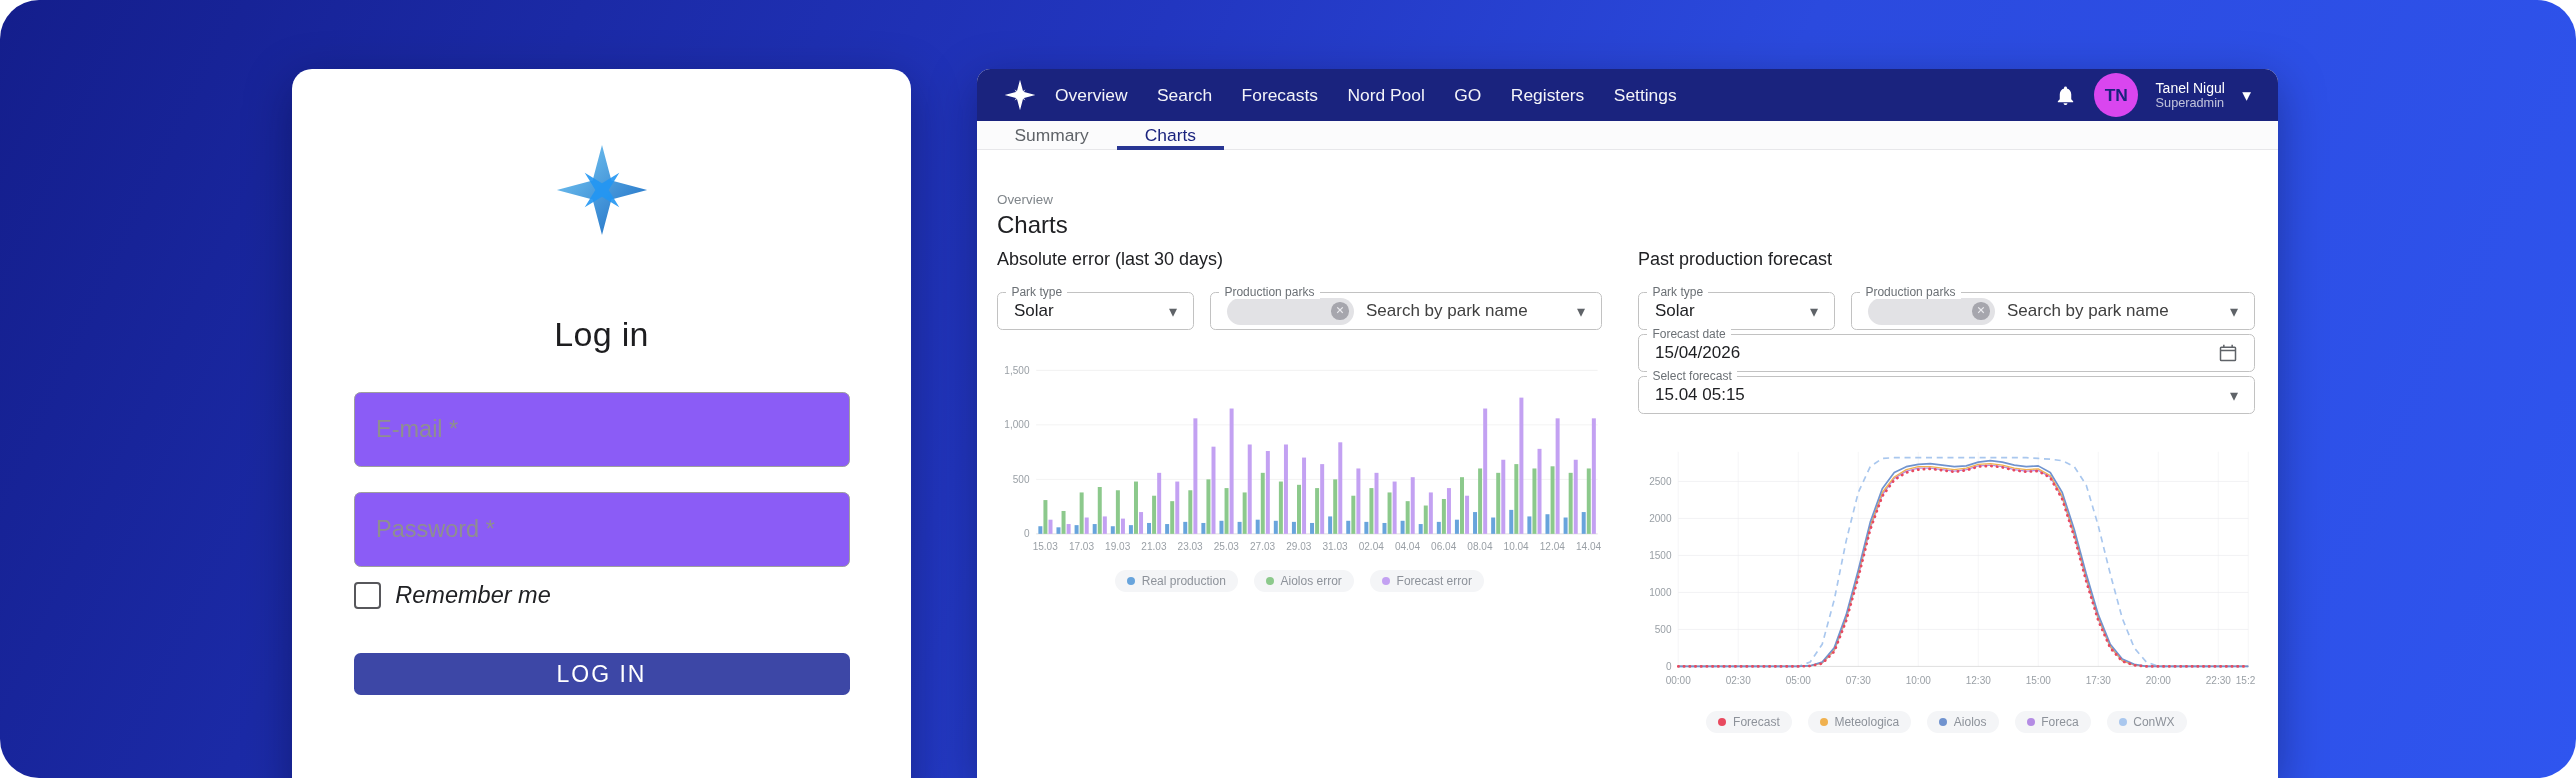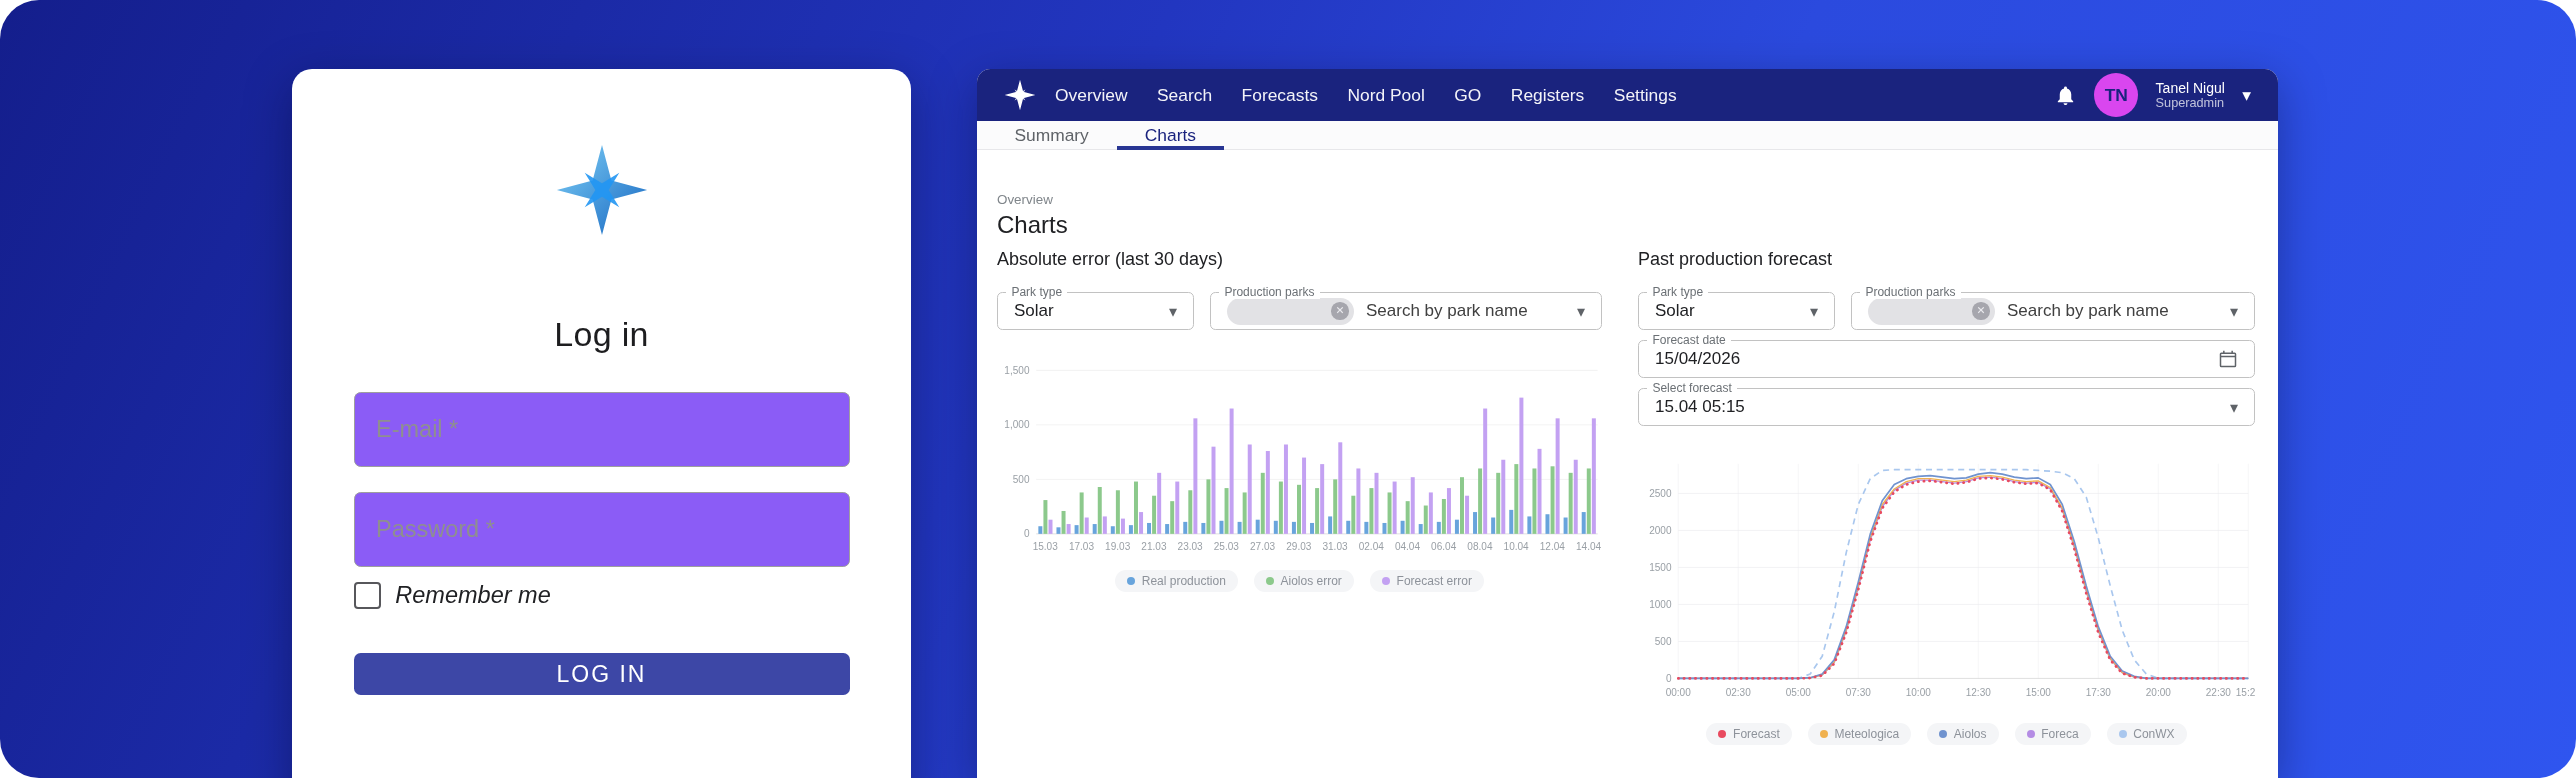--- a/index.html
+++ b/index.html
@@ -79,21 +79,21 @@
   .columns { display:flex; gap:36px; margin-top:10px; }
   .col-left  { width:605px; flex:0 0 auto; }
   .col-right { width:617px; flex:0 0 auto; }
   .panel-title { font-size:18px; font-weight:500; color:#202124; line-height:20px; }
 
   .controls-row { display:flex; gap:16px; margin-top:23px; }
   .ofield {
     position:relative; height:38px; border:1.3px solid #c2c2c2; border-radius:5.4px;
     display:flex; align-items:center; padding:0 16px; background:#fff; cursor:pointer;
   }
-  .ofield.full { width:100%; margin-top:10px; }
+  .ofield.full { width:100%; margin-top:4px; }
   .flabel {
     position:absolute; top:-8px; left:8px; font-size:12px; color:#6b7075;
     background:#fff; padding:0 5.4px; white-space:nowrap;
   }
   .fvalue { font-size:17px; color:#202124; white-space:nowrap; }
   .fplaceholder { font-size:17px; color:#404040; white-space:nowrap; overflow:hidden; }
   .chev-dark { margin-left:auto; color:#5f6368; font-size:16px; padding-left:6.7px; }
   .w-park { width:197px; flex:0 0 auto; }
   .w-parks { flex:1; }
   .chip {

